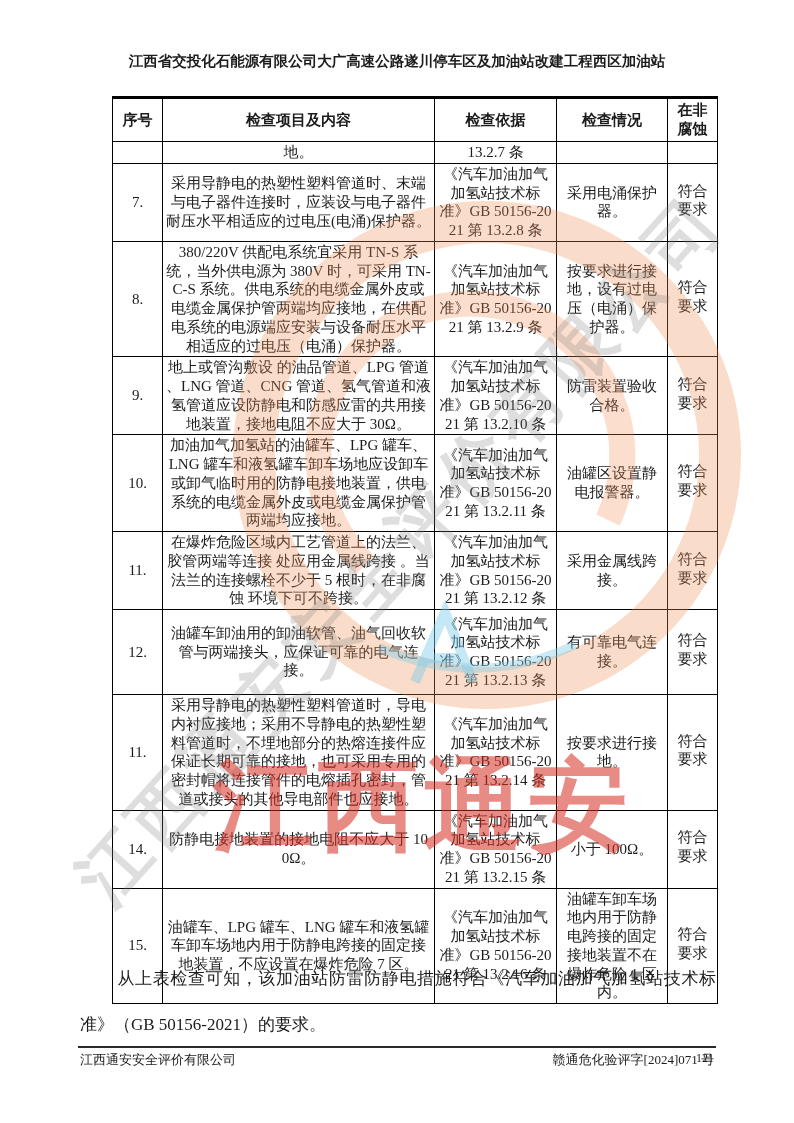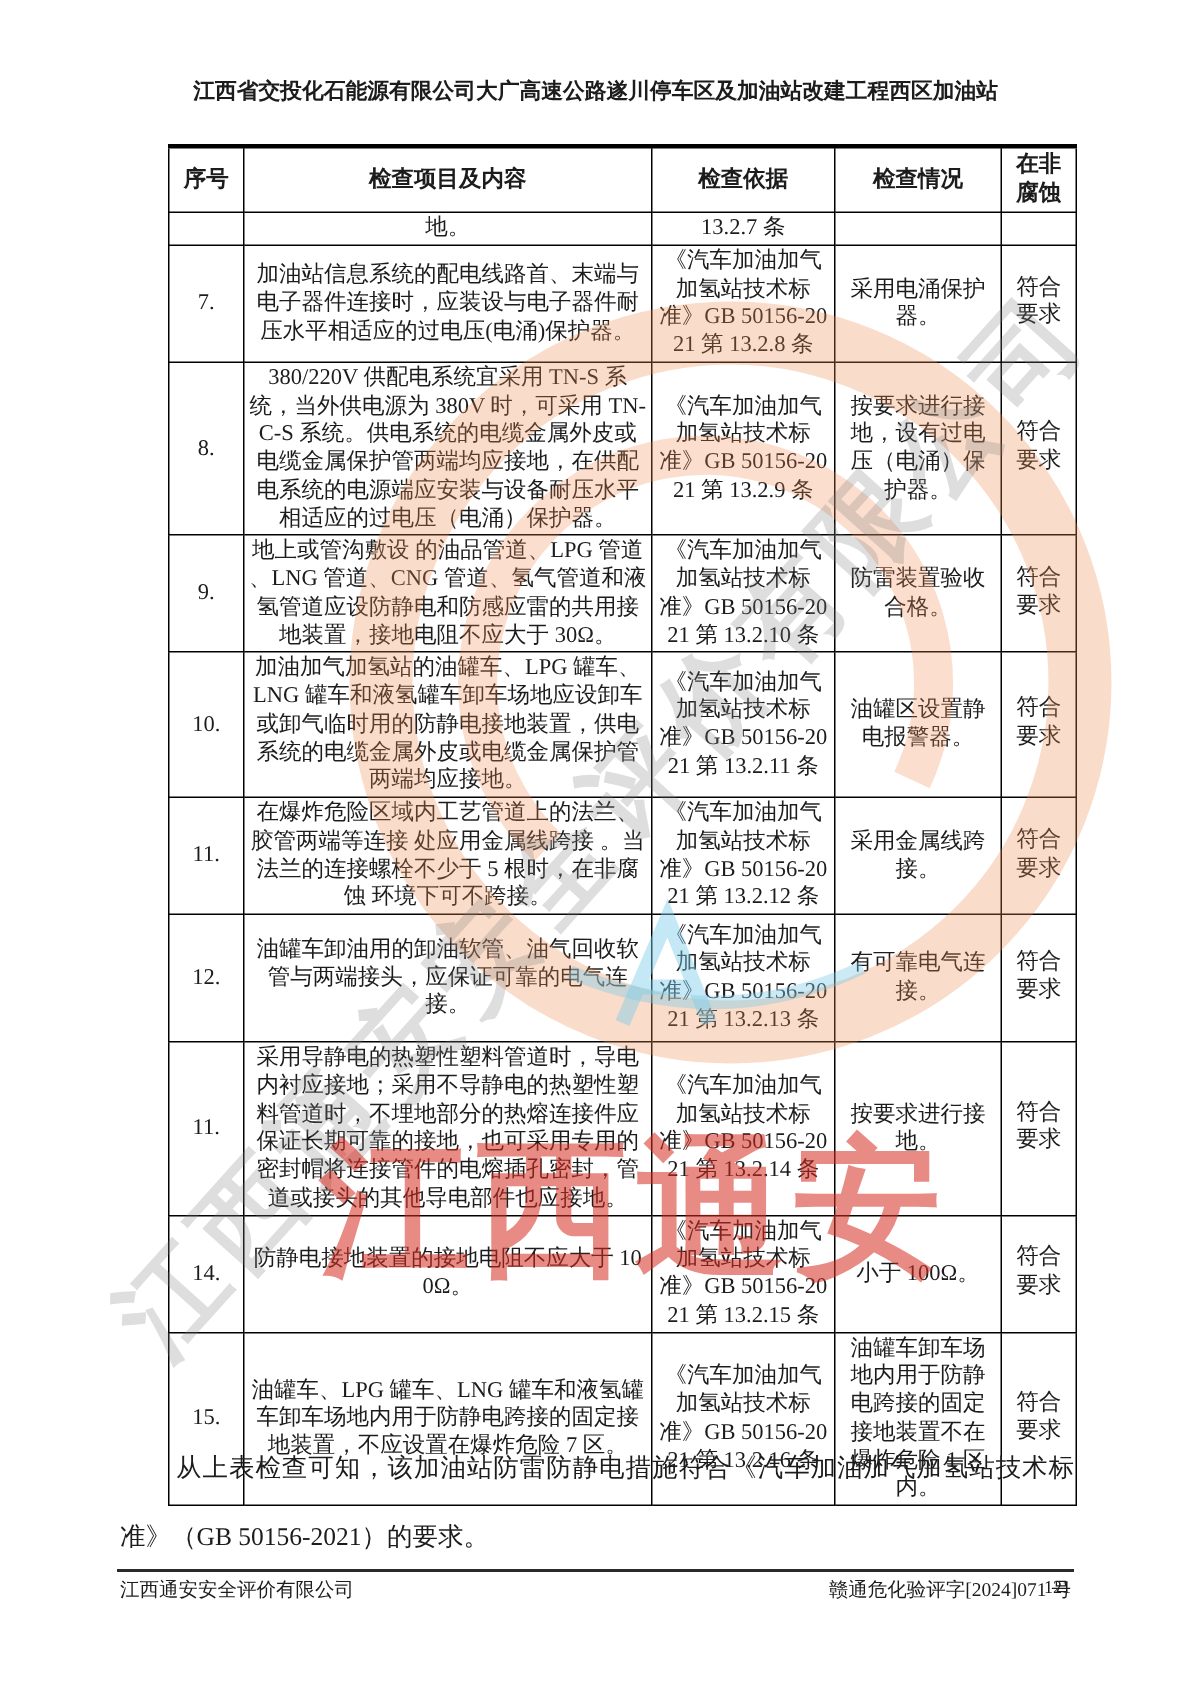--- a/index.html
+++ b/index.html
@@ -90,21 +90,21 @@
   </tr>
   <tr class="r0">
     <td></td>
     <td class="item">地。</td>
     <td>13.2.7 条</td>
     <td></td>
     <td class="result"></td>
   </tr>
   <tr class="r1">
     <td>7.</td>
-    <td class="item">加油站信息系统的配电线路首、末端与电子器件连接时，应装设与电子器件耐压水平相适应的过电压(电涌)保护器。</td>
+    <td class="item">采用导静电的热塑性塑料管道时、末端与电子器件连接时，应装设与电子器件耐压水平相适应的过电压(电涌)保护器。</td>
     <td>《汽车加油加气加氢站技术标准》GB 50156-2021 第 13.2.8 条</td>
     <td>采用电涌保护器。</td>
     <td class="result">符合要求</td>
   </tr>
   <tr class="r2">
     <td>8.</td>
     <td class="item">380/220V 供配电系统宜采用 TN-S 系统，当外供电源为 380V 时，可采用 TN-C-S 系统。供电系统的电缆金属外皮或电缆金属保护管两端均应接地，在供配电系统的电源端应安装与设备耐压水平相适应的过电压（电涌）保护器。</td>
     <td>《汽车加油加气加氢站技术标准》GB 50156-2021 第 13.2.9 条</td>
     <td>按要求进行接地，设有过电压（电涌）保护器。</td>
     <td class="result">符合要求</td>

